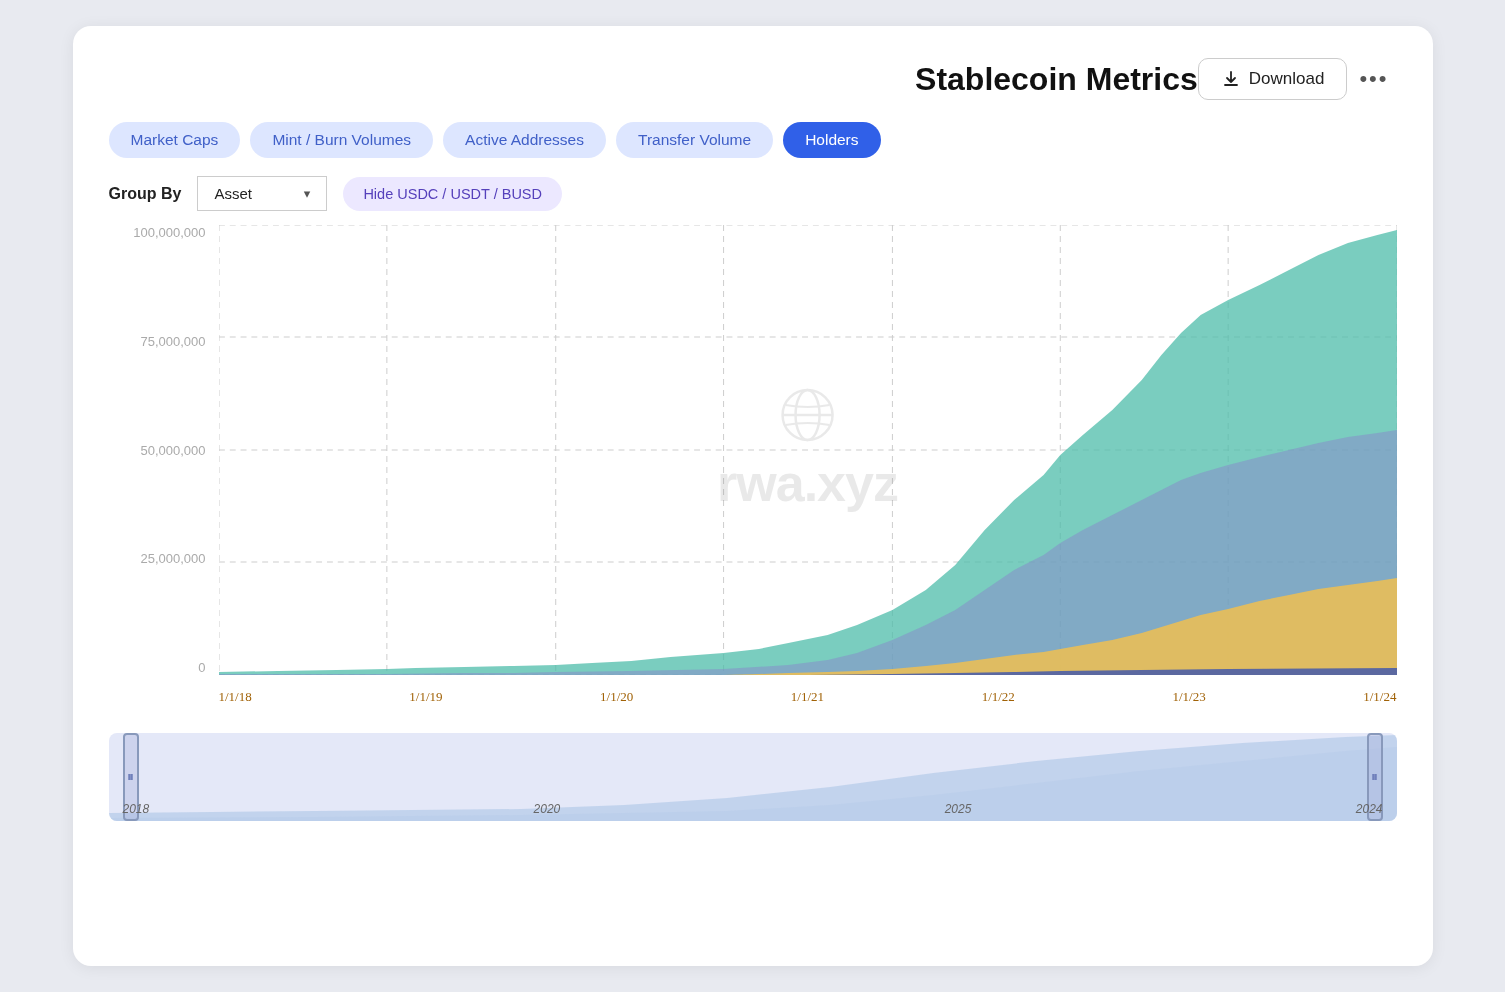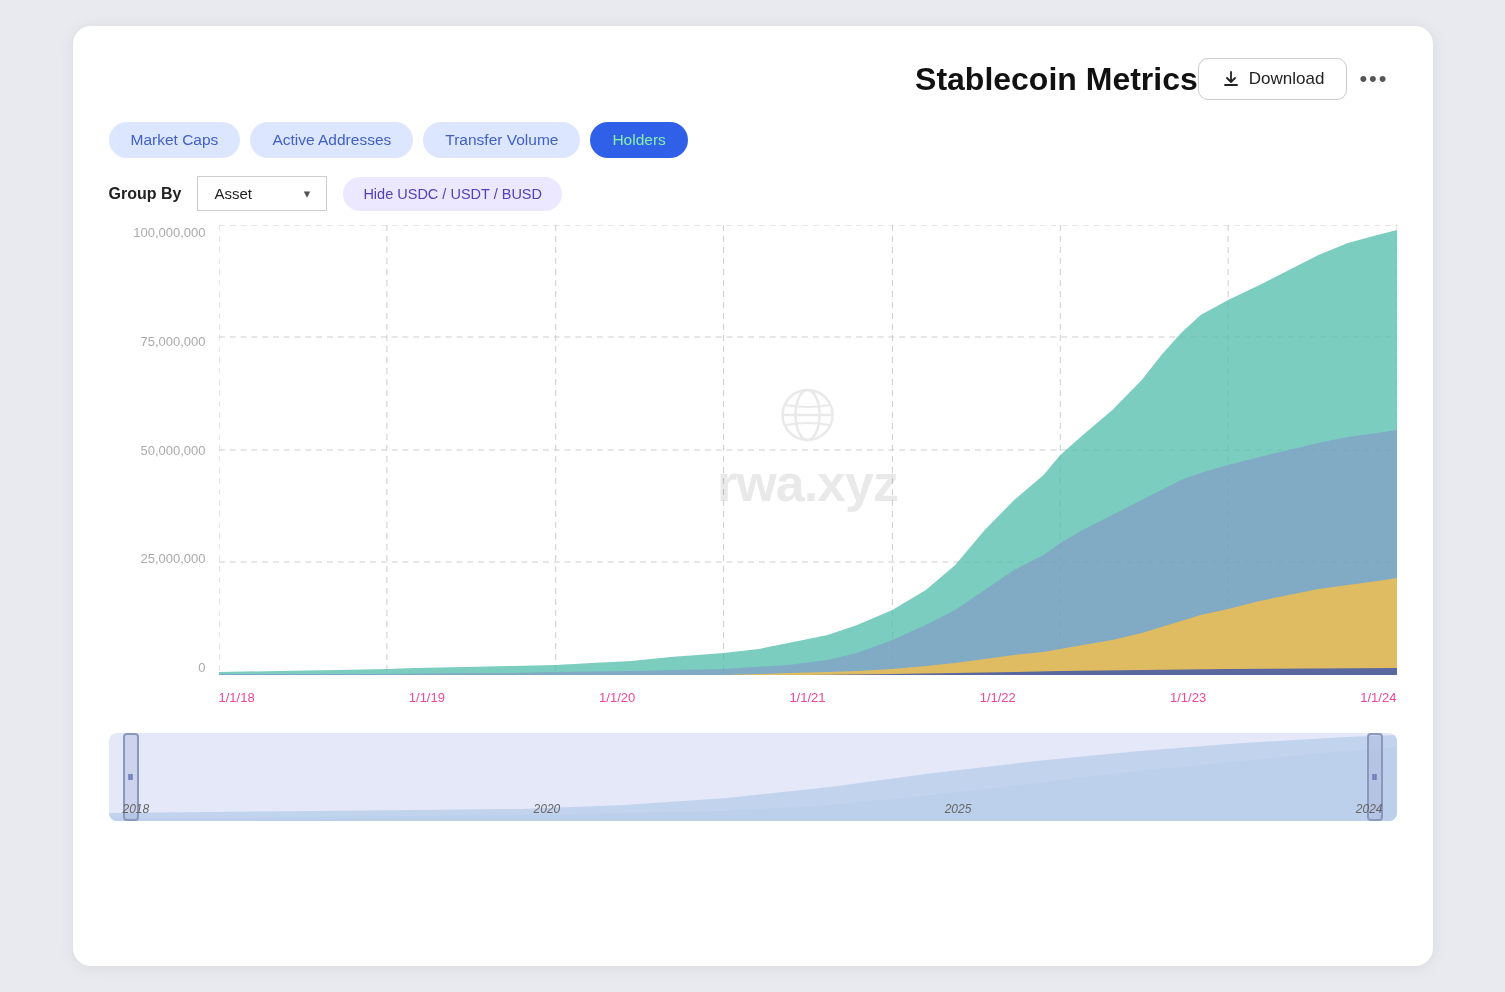--- a/index.html
+++ b/index.html
@@ -73,21 +73,21 @@
       cursor: pointer;
       border: none;
       transition: background 0.15s;
     }
     .tab-btn.inactive {
       background: #dde6ff;
       color: #4060c8;
     }
     .tab-btn.active {
       background: #3060e8;
-      color: #86efac;
+      color: #ffffff;
     }
     .controls-row {
       display: flex;
       align-items: center;
       gap: 16px;
       margin-bottom: 14px;
     }
     .group-by-label {
       font-size: 16px;
       font-weight: 600;
@@ -152,21 +152,22 @@
       left: 110px;
       right: 0;
       bottom: 0;
       height: 36px;
       display: flex;
       justify-content: space-between;
       align-items: center;
     }
     .x-label {
       font-size: 13px;
-      color: #ec4899;
+      color: #a16207;
+      font-family: Liberation Serif, serif;
     }
     .watermark {
       position: absolute;
       top: 50%;
       left: 50%;
       transform: translate(-50%, -50%);
       display: flex;
       align-items: center;
       gap: 10px;
       opacity: 0.18;
@@ -252,20 +253,21 @@
           <path d="M10 3v10M6 9l4 4 4-4M4 16h12" stroke="#222" stroke-width="1.8" stroke-linecap="round" stroke-linejoin="round"></path>
         </svg>
         <span>Download</span>
       </button>
       <button class="more-btn">•••</button>
     </div>
   </div>
 
   <div class="tabs-row">
     <button class="tab-btn inactive">Market Caps</button>
+    <button class="tab-btn inactive">Mint / Burn Volumes</button>
     <button class="tab-btn inactive">Active Addresses</button>
     <button class="tab-btn inactive">Transfer Volume</button>
     <button class="tab-btn active">Holders</button>
   </div>
 
   <div class="controls-row">
     <span class="group-by-label">Group By</span>
     <div class="group-by-select">
       <span>Asset</span>
       <span class="chevron">▾</span>

